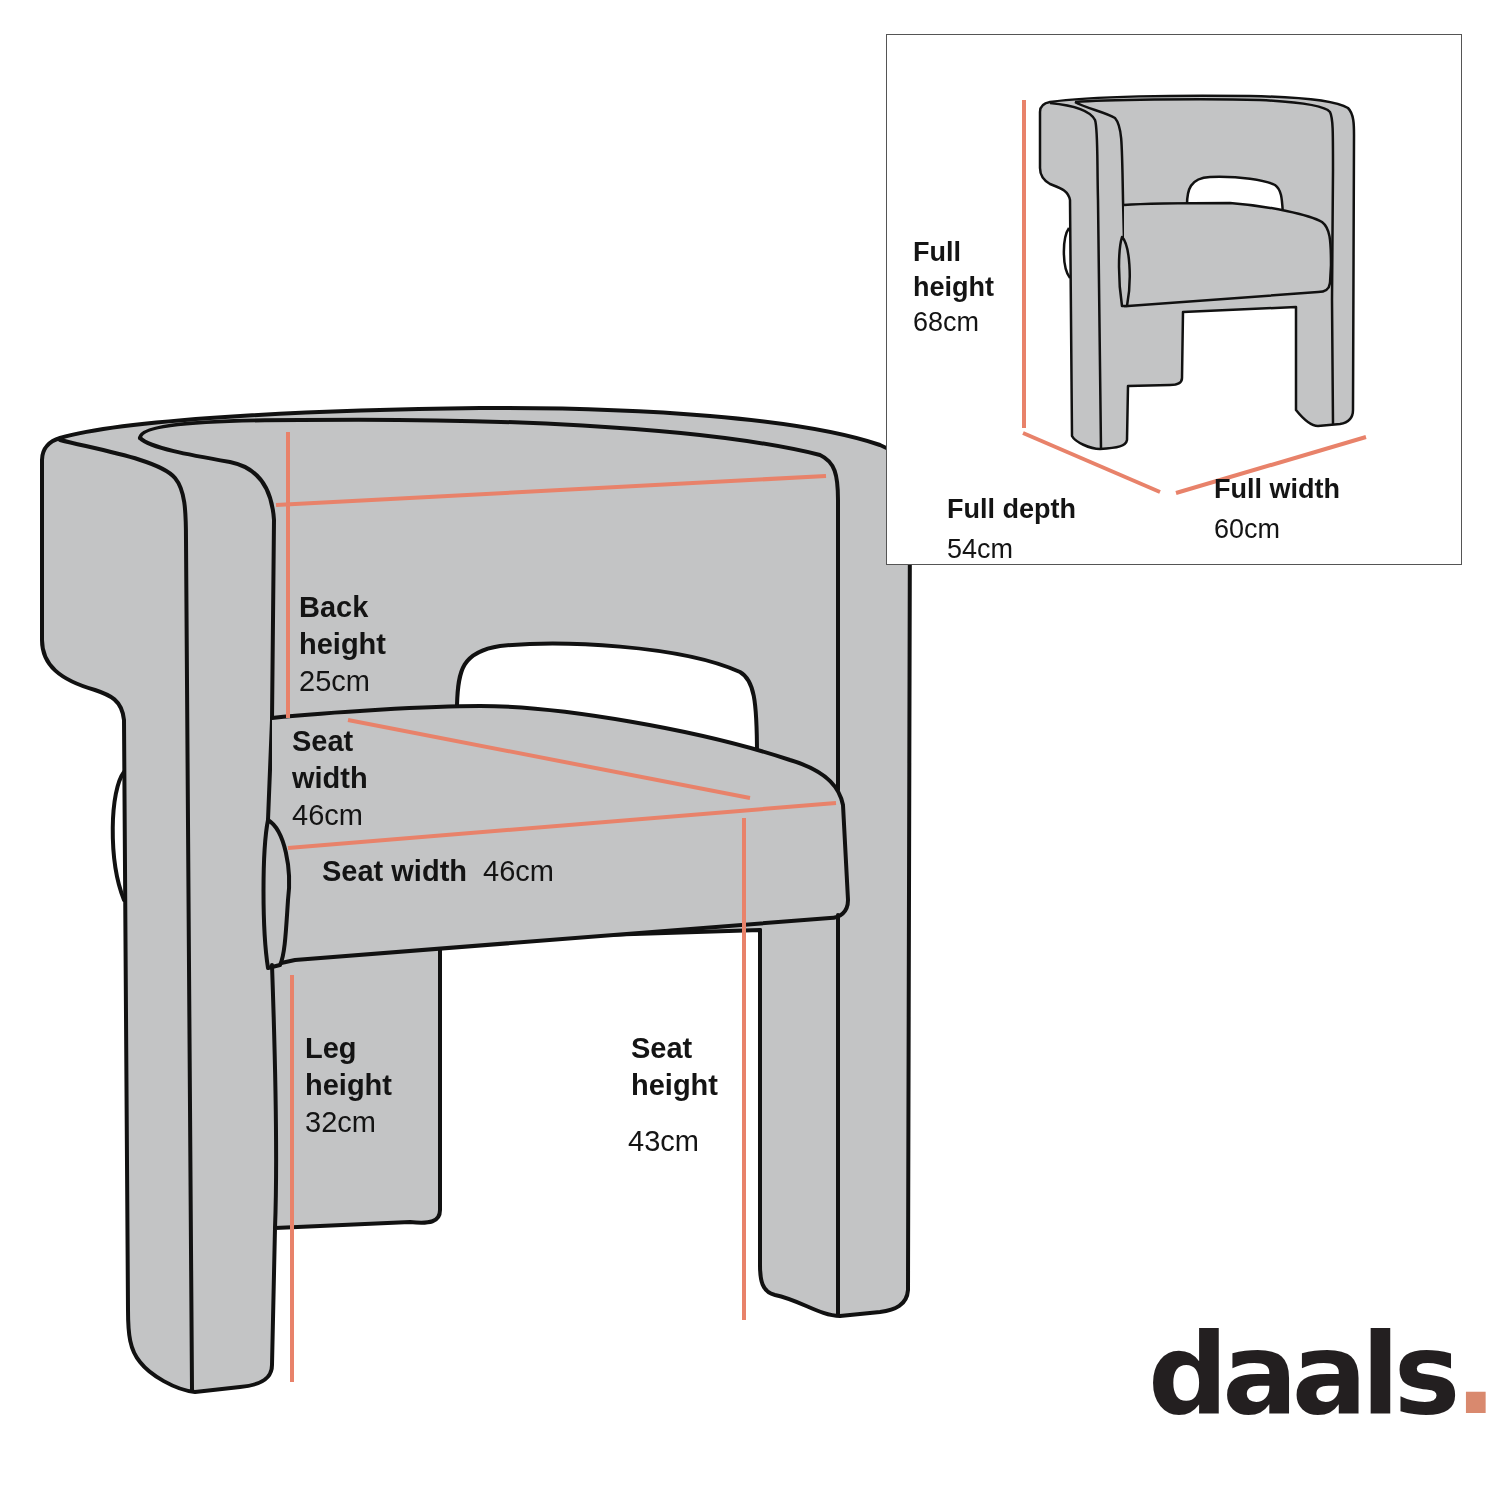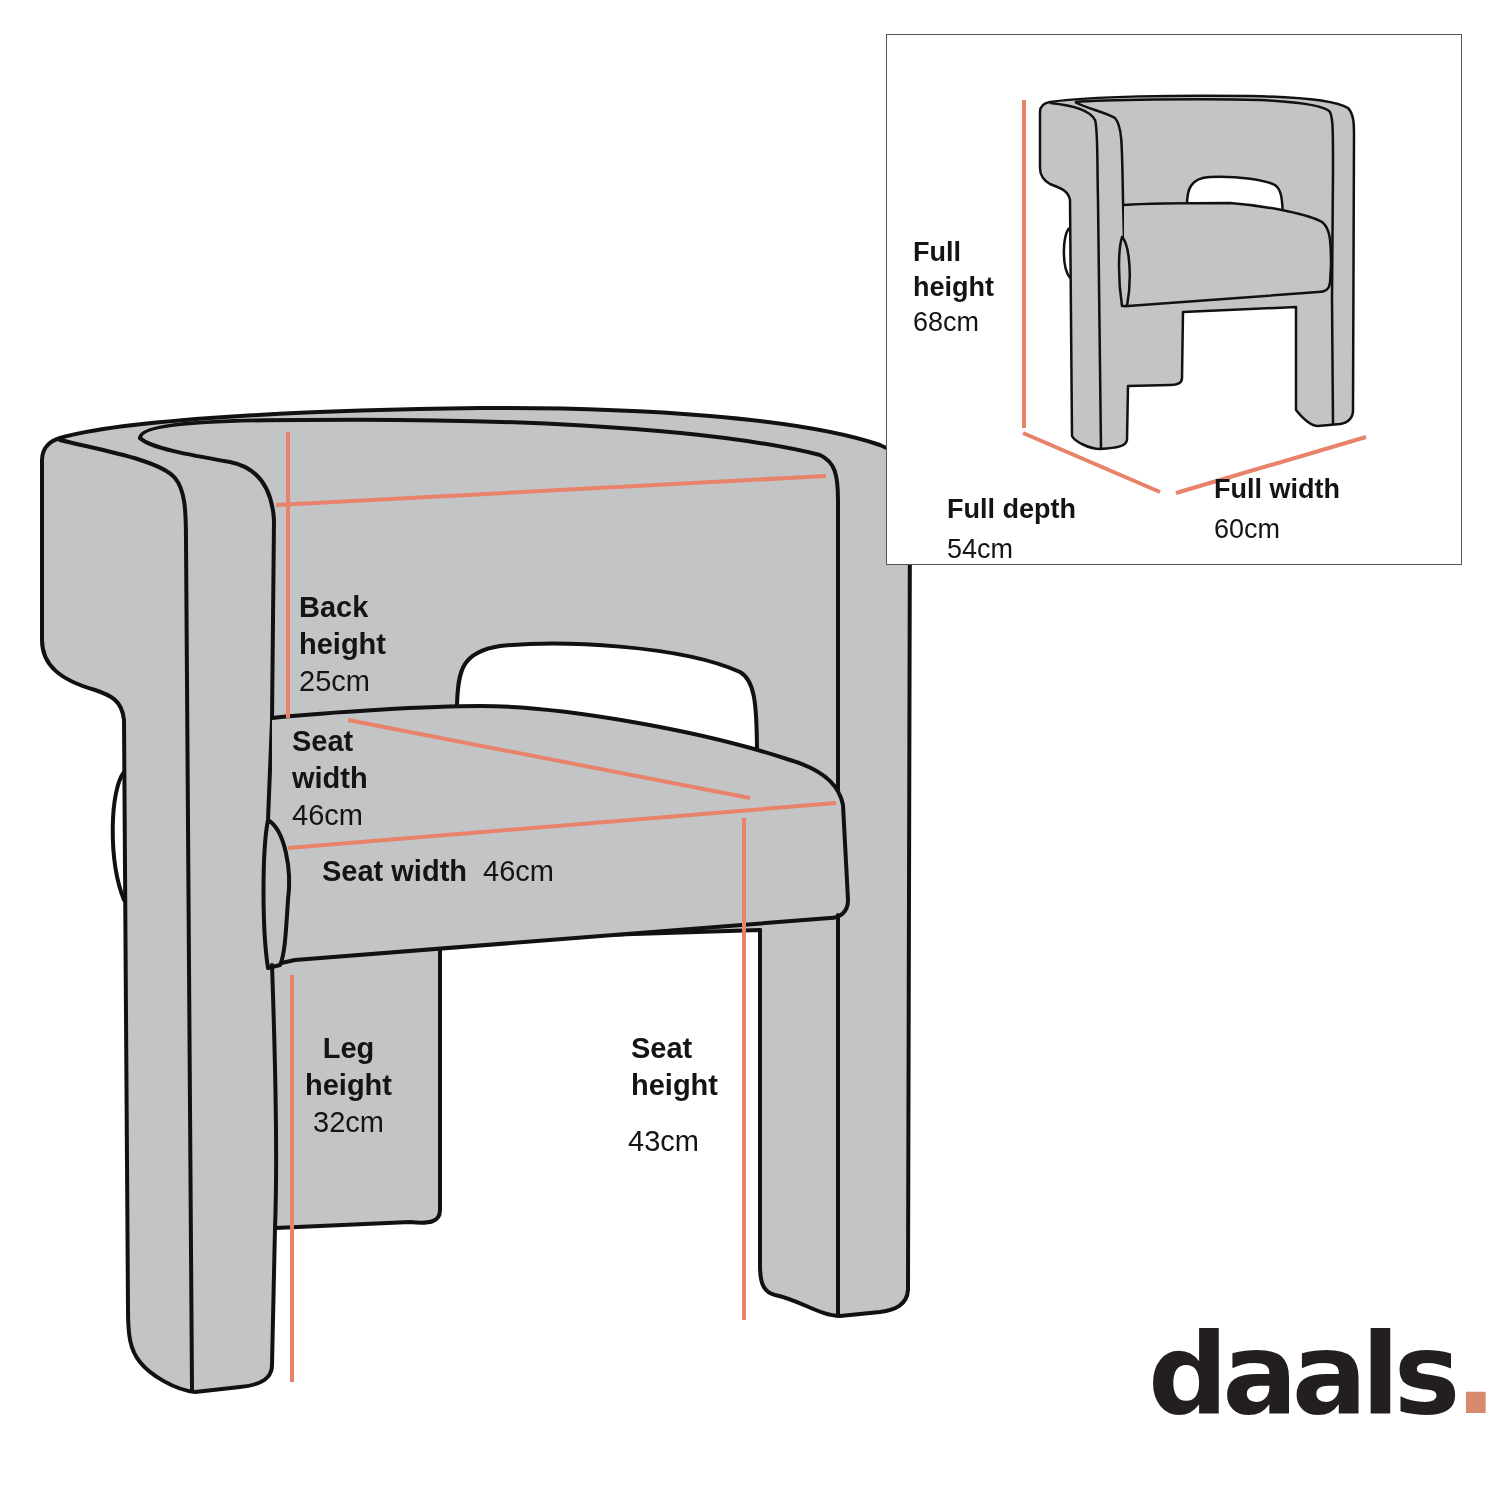--- a/index.html
+++ b/index.html
@@ -63,21 +63,21 @@
   <span class="b">Seat</span>
   <span class="b">width</span>
   <span class="r">46cm</span>
 </div>
 
 <div class="lbl inline" style="left:322px;top:853px;">
   <span class="b">Seat width</span>
   <span class="r" style="margin-left:8px;">46cm</span>
 </div>
 
-<div class="lbl" style="left:305px;top:1030px;text-align:center;">
+<div class="lbl" style="left:305px;top:1030px;">
   <span class="b">Leg</span>
   <span class="b">height</span>
   <span class="r">32cm</span>
 </div>
 
 <div class="lbl" style="left:631px;top:1030px;">
   <span class="b">Seat</span>
   <span class="b">height</span>
   <span class="r" style="margin-top:19px;margin-left:-3px;">43cm</span>
 </div>

